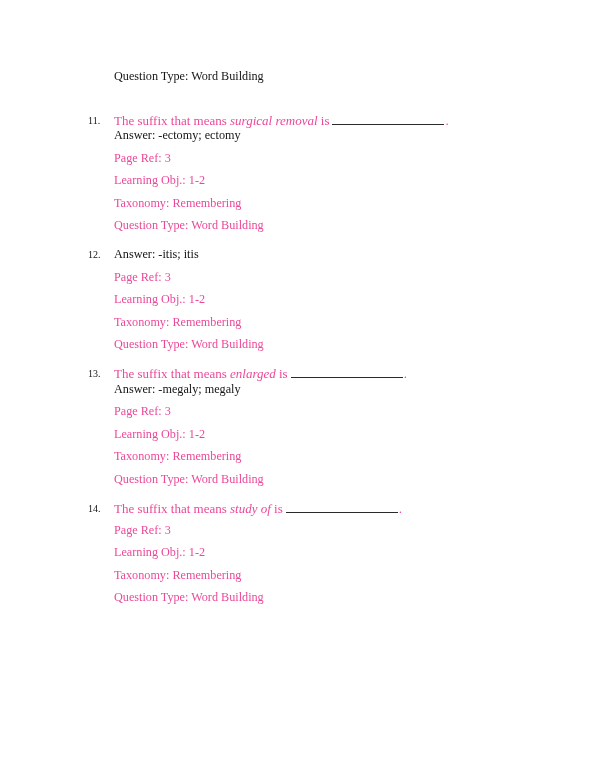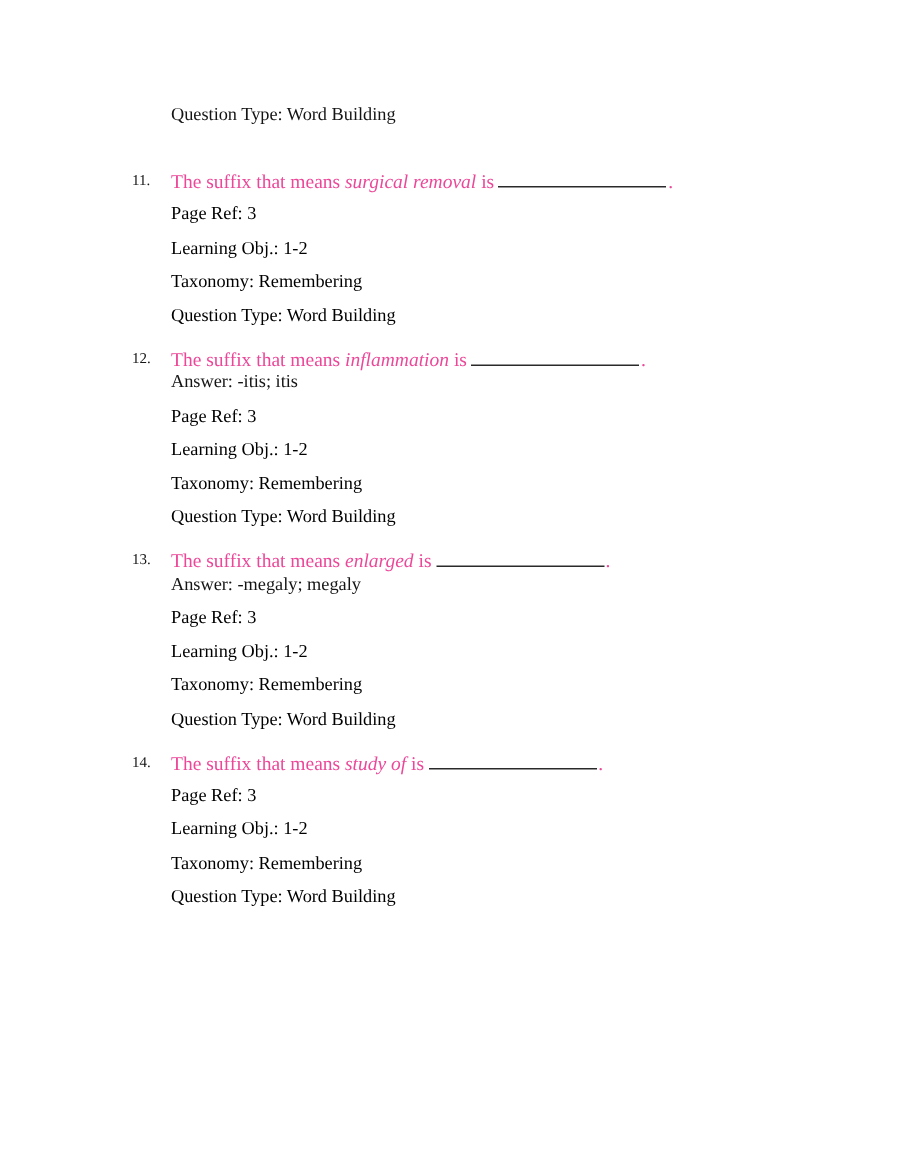--- a/index.html
+++ b/index.html
@@ -81,21 +81,21 @@
     white-space: nowrap;
   }
 
   .meta-list {
     margin-top: 7px;
     padding-left: 26px;
   }
   .meta-line {
     font-size: 12.2px;
     line-height: 15px;
-    color: #000000;
+    color: #ec4899;
     margin-bottom: 7.5px;
     white-space: nowrap;
   }
   .meta-line:last-child { margin-bottom: 0; }
 
   .page-number {
     position: absolute;
     left: 0;
     right: 0;
     top: 714px;
@@ -114,37 +114,33 @@
     <div class="orphan-line">Question Type: Word Building</div>
 
     <div class="qblock first-block">
       <div class="q-head">
         <span class="q-num">11.</span>
         <div class="q-stem">
           <span>The suffix that means</span>
           <span class="term">surgical removal</span>
           <span>is</span><span class="blank-rule"></span><span>.</span>
         </div>
+        <div class="q-answer">Answer: -ectomy; ectomy</div>
       </div>
       <div class="meta-list">
         <div class="meta-line">Page Ref: 3</div>
         <div class="meta-line">Learning Obj.: 1-2</div>
         <div class="meta-line">Taxonomy: Remembering</div>
         <div class="meta-line">Question Type: Word Building</div>
       </div>
     </div>
 
     <div class="qblock">
       <div class="q-head">
         <span class="q-num">12.</span>
-        <div class="q-stem">
-          <span>The suffix that means</span>
-          <span class="term">inflammation</span>
-          <span>is</span><span class="blank-rule"></span><span>.</span>
-        </div>
         <div class="q-answer">Answer: -itis; itis</div>
       </div>
       <div class="meta-list">
         <div class="meta-line">Page Ref: 3</div>
         <div class="meta-line">Learning Obj.: 1-2</div>
         <div class="meta-line">Taxonomy: Remembering</div>
         <div class="meta-line">Question Type: Word Building</div>
       </div>
     </div>
 

